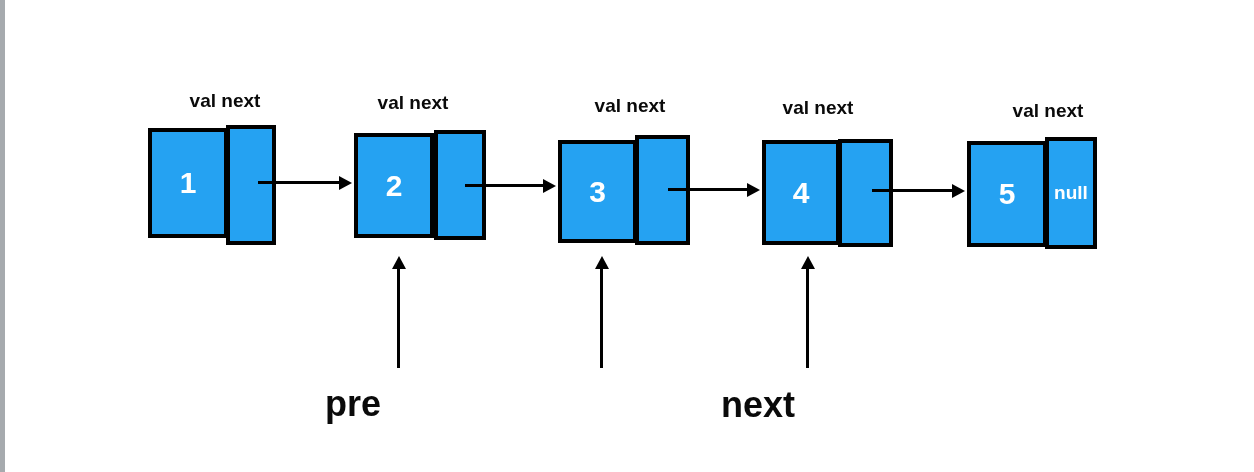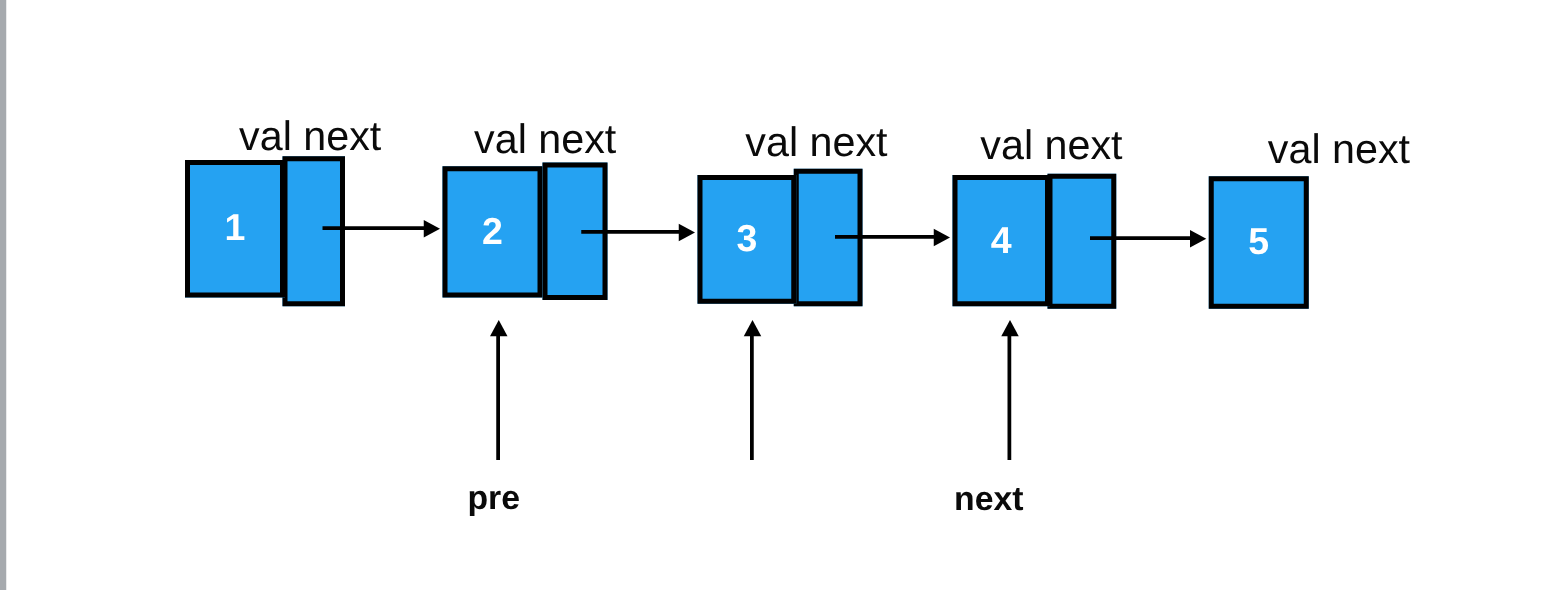--- a/index.html
+++ b/index.html
@@ -26,31 +26,30 @@
     font-weight: bold;
     display: flex;
     align-items: center;
     justify-content: center;
   }
   .val-cell { font-size: 30px; }
   .next-cell { font-size: 19px; }
   .field-label {
     position: absolute;
     width: 160px;
-    text-align: right;
-    font-size: 33px;
-    font-weight: normal;
+    text-align: center;
+    font-size: 19px;
+    font-weight: bold;
     color: var(--label-text, #0a0a0a);
     white-space: nowrap;
   }
   .ptr-label {
     position: absolute;
     width: 140px;
-    text-align: center;
-    font-size: 27px;
+    font-size: 36px;
     font-weight: bold;
     color: var(--label-text, #0a0a0a);
   }
   .hline { position: absolute; height: 3px; background: var(--arrow, #000000); }
   .vline { position: absolute; width: 3px; background: var(--arrow, #000000); }
   .head-right {
     position: absolute; width: 0; height: 0;
     border-top: 7px solid transparent;
     border-bottom: 7px solid transparent;
     border-left: 13px solid var(--arrow, #000000);
@@ -80,20 +79,21 @@
 
   <div class="cell next-cell" style="left:434px; top:130px; width:52px; height:110px"></div>
   <div class="cell val-cell" style="left:354px; top:133px; width:80px; height:105px">2</div>
 
   <div class="cell next-cell" style="left:635px; top:135px; width:55px; height:110px"></div>
   <div class="cell val-cell" style="left:558px; top:140px; width:79px; height:103px">3</div>
 
   <div class="cell next-cell" style="left:838px; top:139px; width:55px; height:108px"></div>
   <div class="cell val-cell" style="left:762px; top:140px; width:78px; height:105px">4</div>
 
+  <div class="cell next-cell" style="left:1045px; top:137px; width:52px; height:112px">null</div>
   <div class="cell val-cell" style="left:967px; top:141px; width:80px; height:106px">5</div>
 
   <div>
     <div class="hline" style="left:258px; top:181px; width:83px"></div>
     <div class="head-right" style="left:339px; top:176px"></div>
   </div>
   <div>
     <div class="hline" style="left:465px; top:184px; width:80px"></div>
     <div class="head-right" style="left:543px; top:179px"></div>
   </div>

